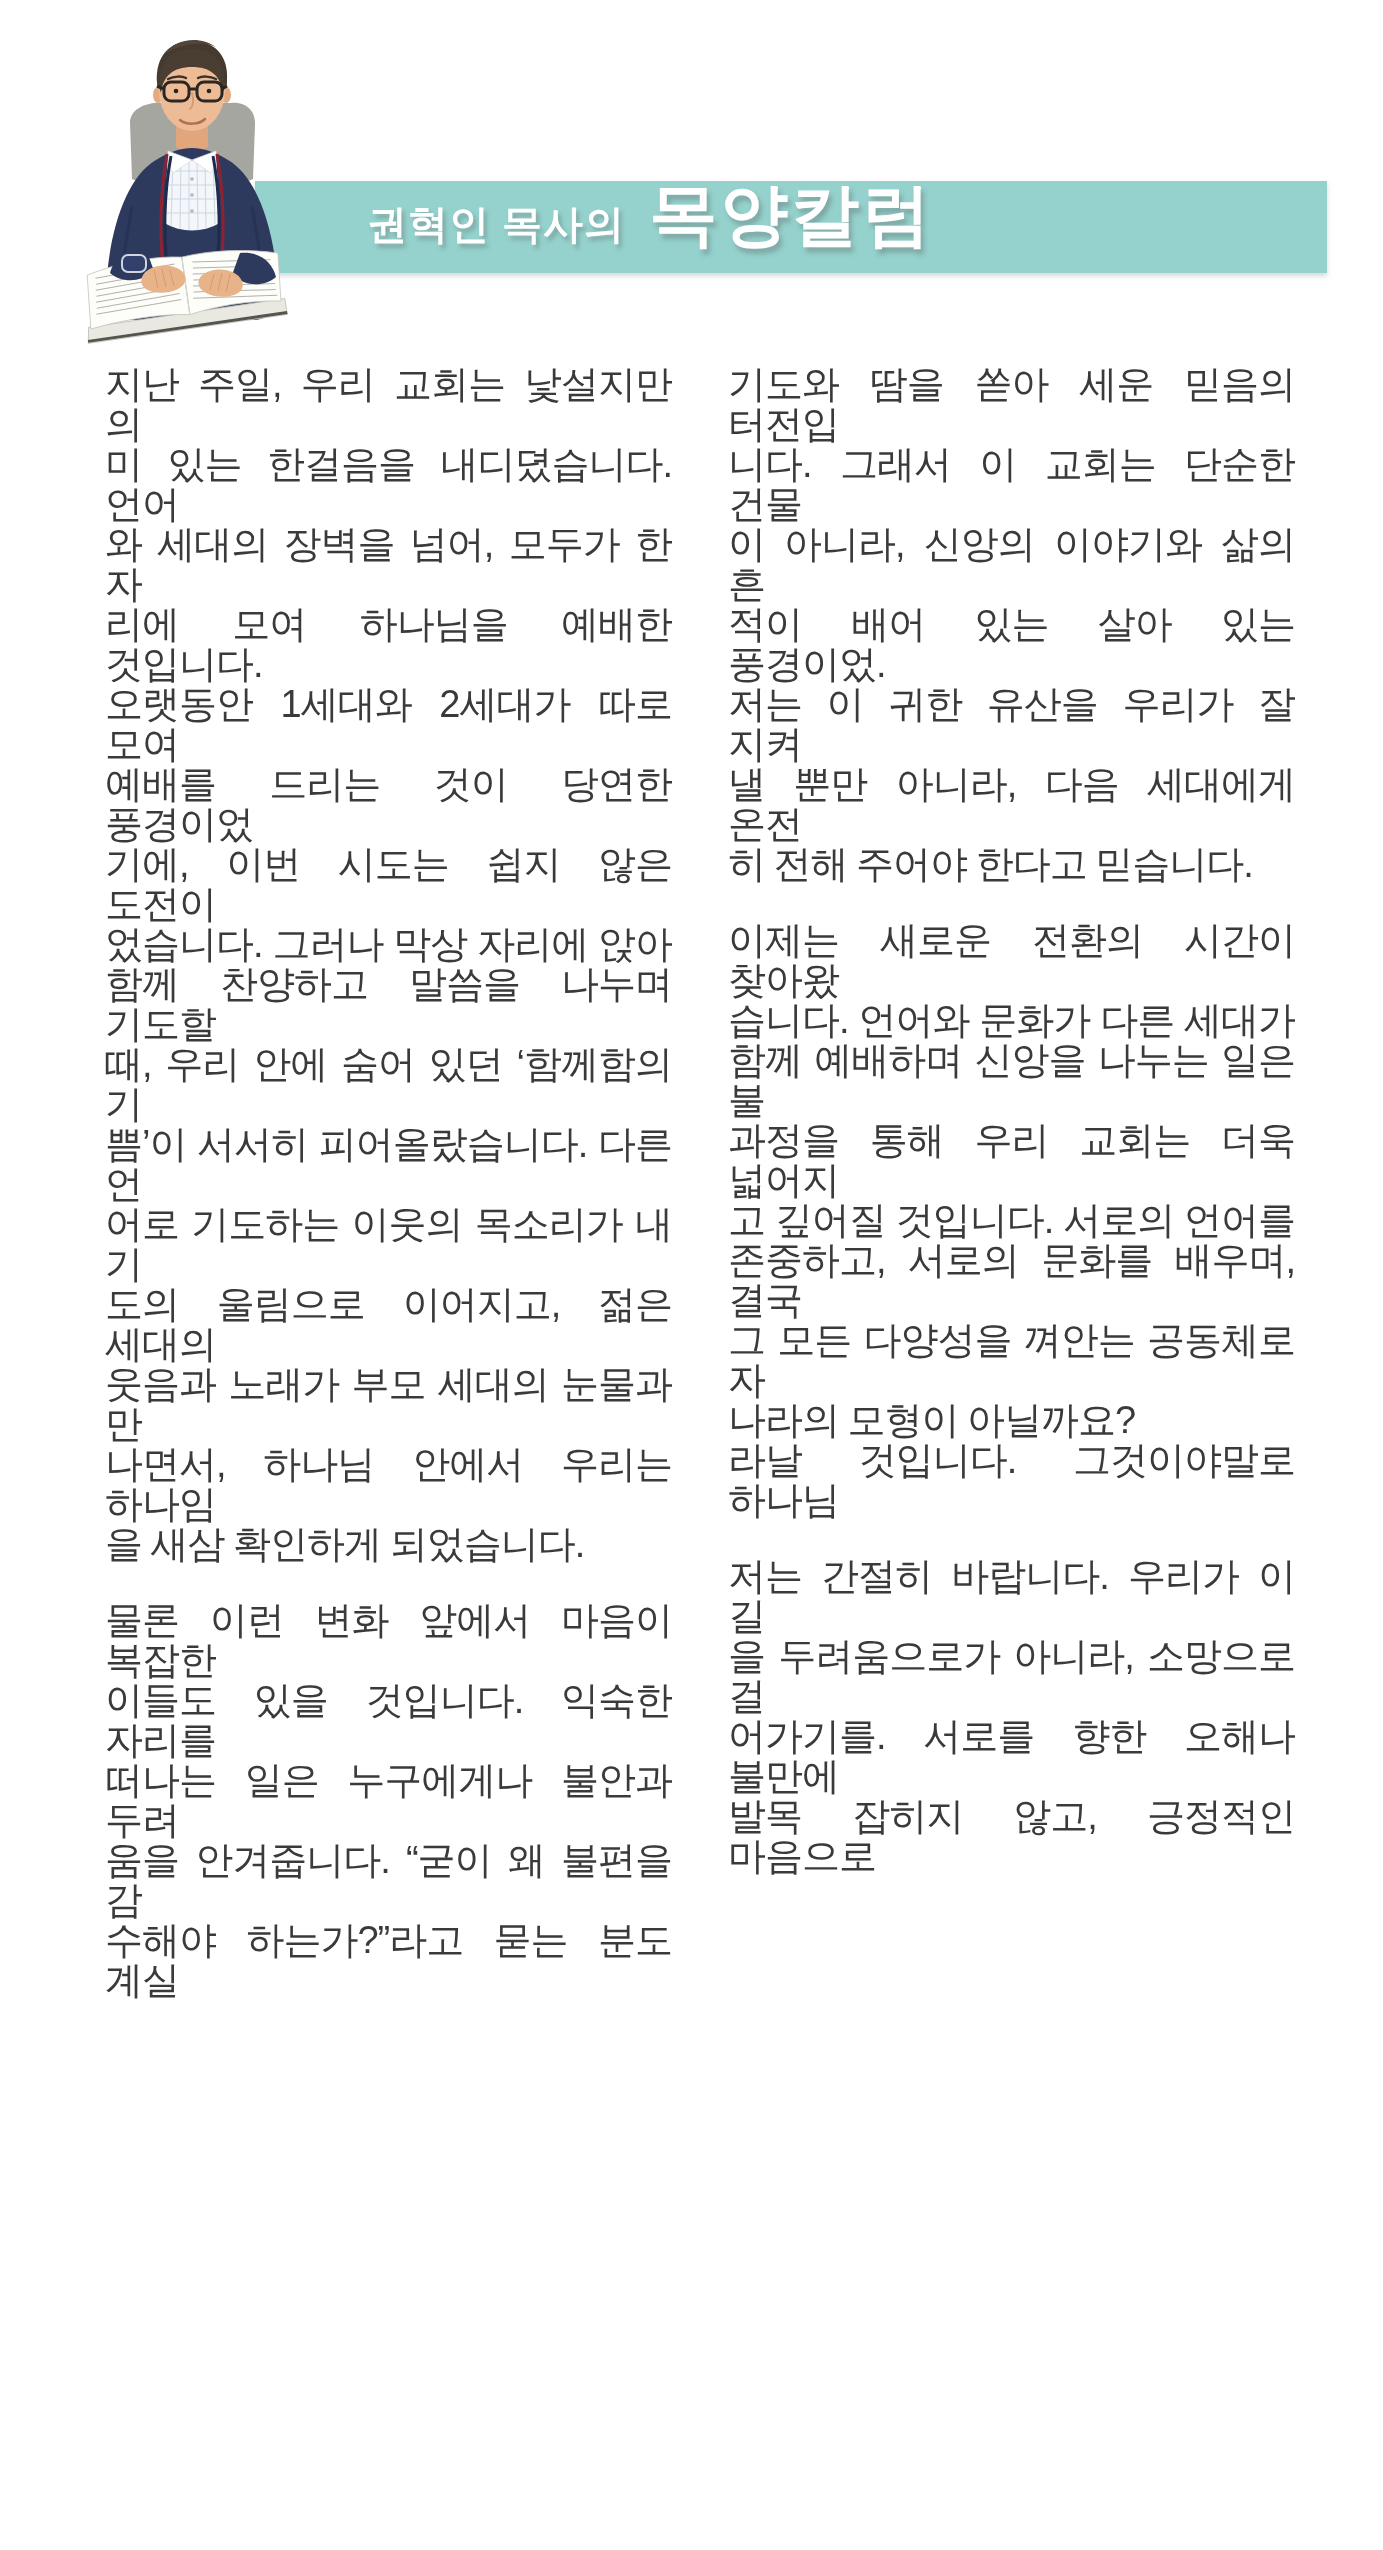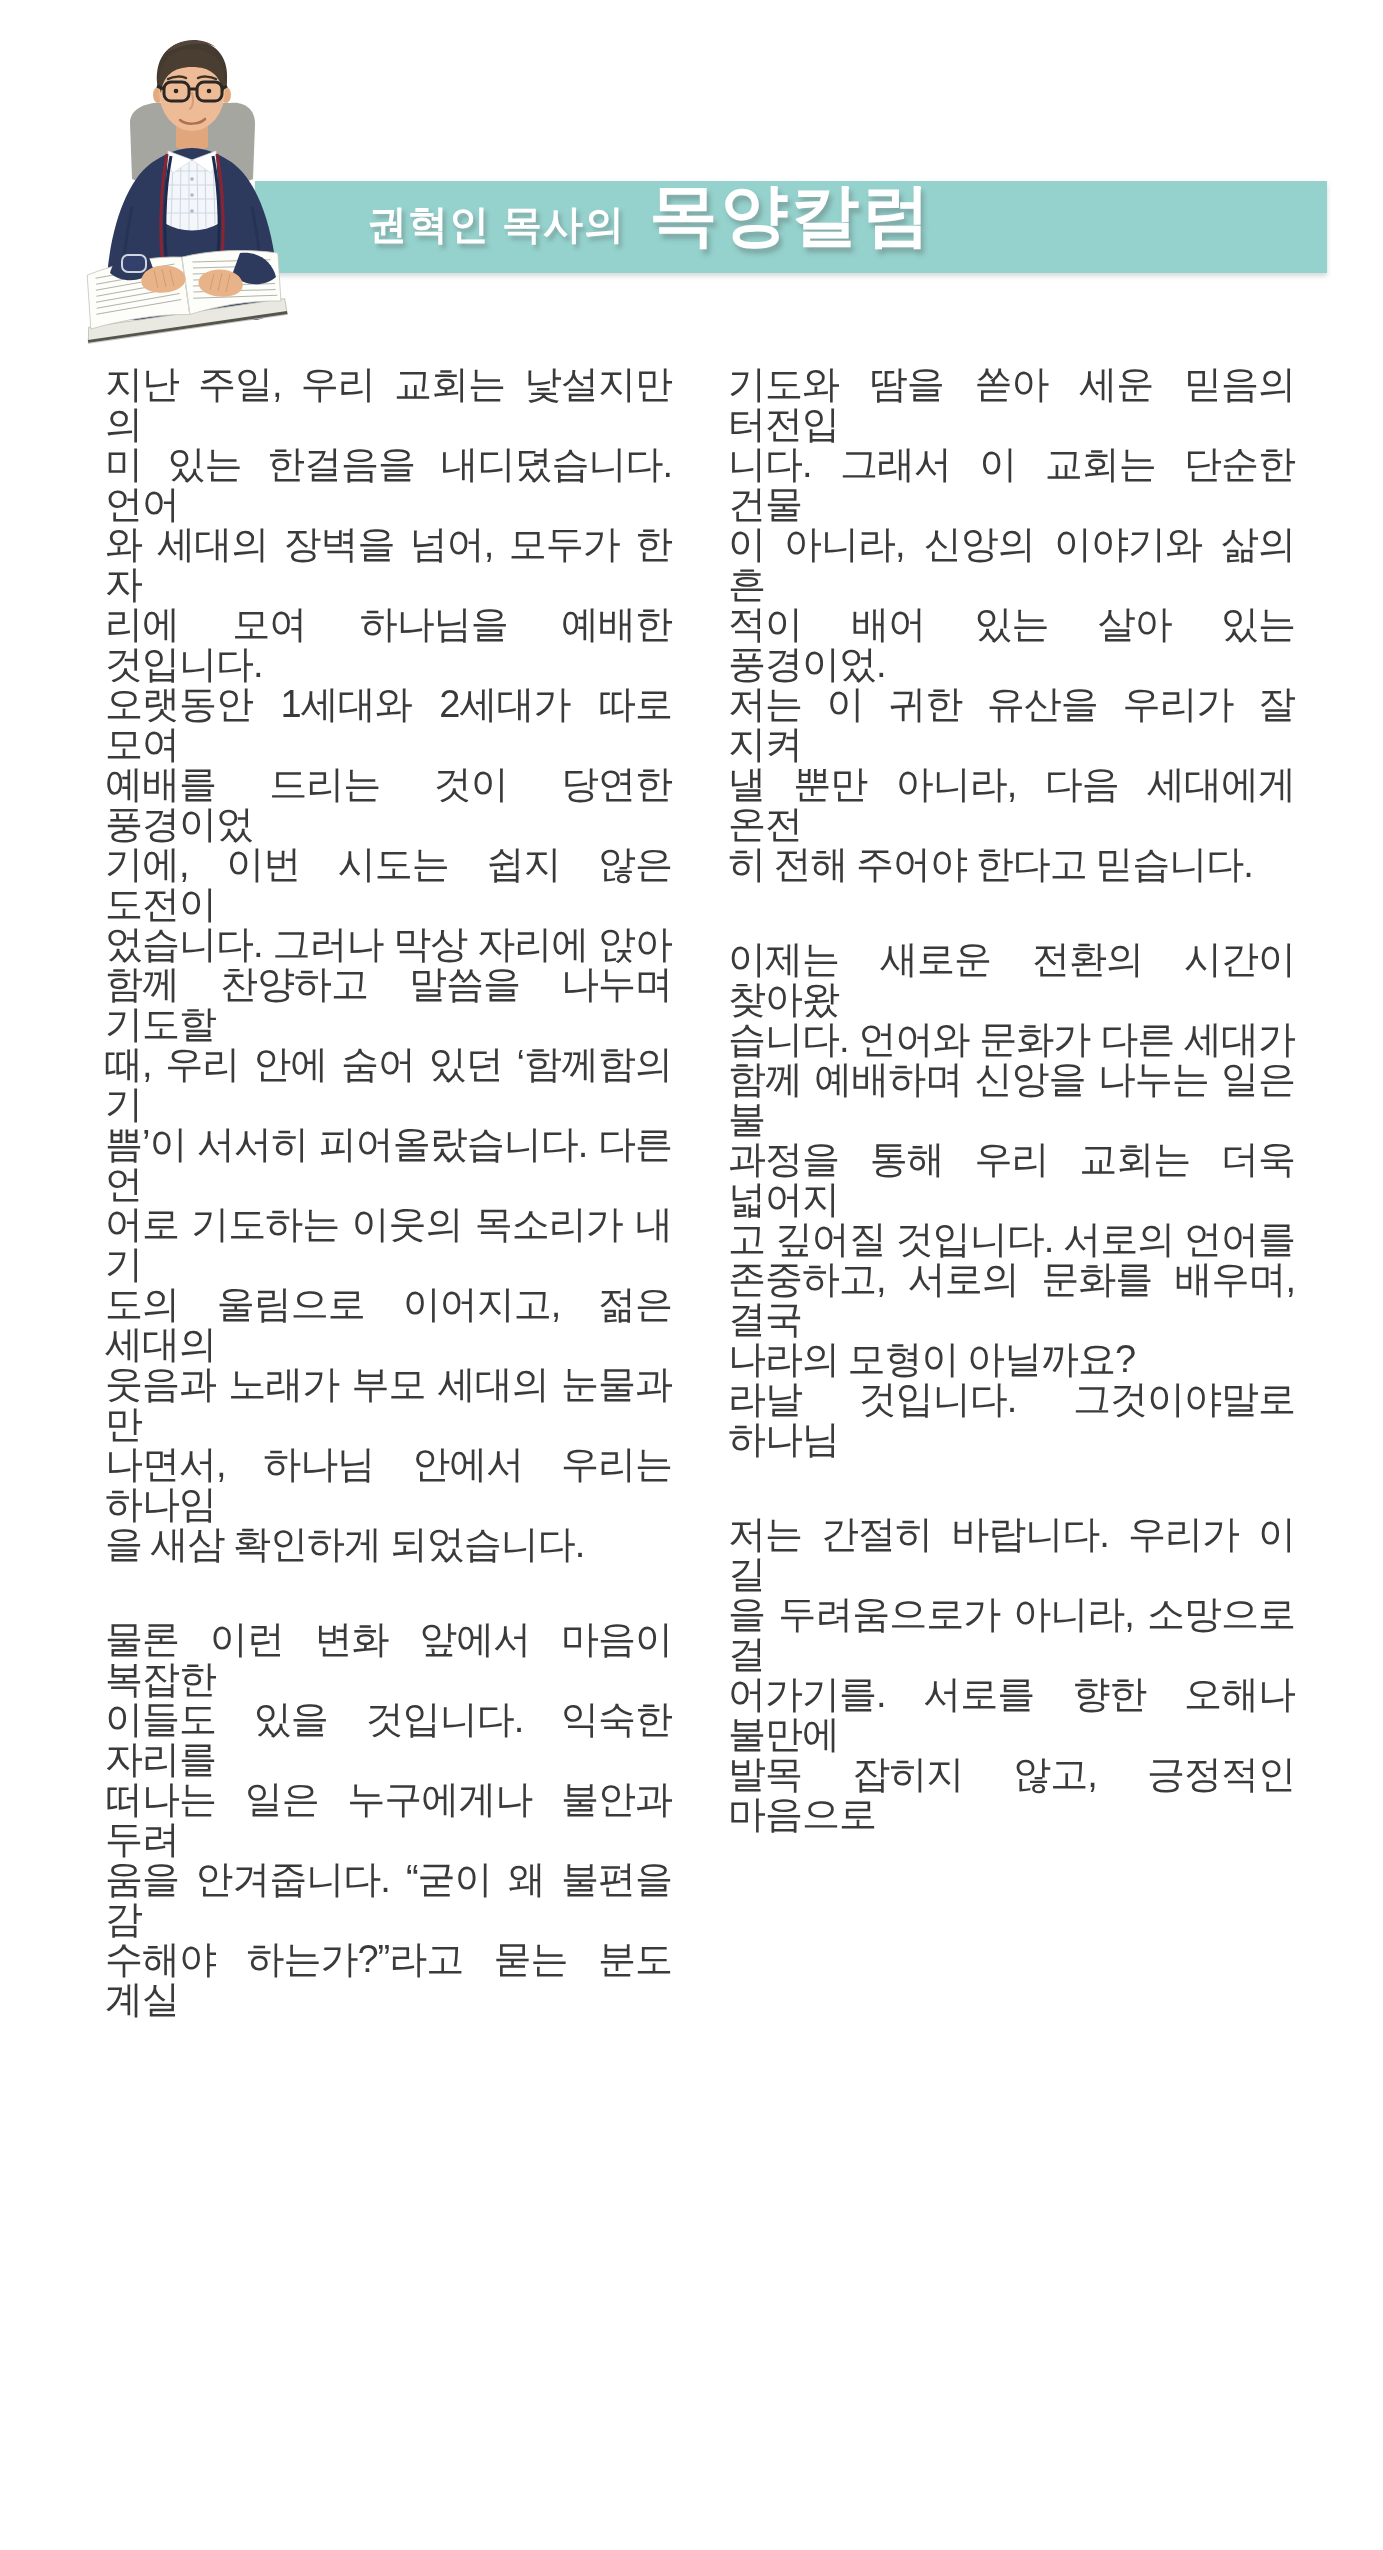--- a/index.html
+++ b/index.html
@@ -54,21 +54,21 @@
   .article {
     position: absolute;
     left: 105px; top: 364px;
     width: 1190px;
     display: flex;
     gap: 56px;
     color: #3a3a3a;
     z-index: 0;
   }
   .col { width: 567px; }
-  .para + .para { margin-top: 55px; }
+  .para + .para { margin-top: 36px; }
   .line {
     font-size: 38px;
     line-height: 40px;
     letter-spacing: -1px;
     word-spacing: -1px;
     word-break: keep-all;
     text-align: justify;
     text-align-last: justify;
     text-justify: inter-word;
   }
@@ -191,20 +191,21 @@
           <div class="line">낼 뿐만 아니라, 다음 세대에게 온전</div>
           <div class="line last">히 전해 주어야 한다고 믿습니다.</div>
         </div>
         <div class="para">
           <div class="line">이제는 새로운 전환의 시간이 찾아왔</div>
           <div class="line">습니다. 언어와 문화가 다른 세대가</div>
           <div class="line">함께 예배하며 신앙을 나누는 일은 불</div>
           <div class="line">과정을 통해 우리 교회는 더욱 넓어지</div>
           <div class="line">고 깊어질 것입니다. 서로의 언어를</div>
           <div class="line">존중하고, 서로의 문화를 배우며, 결국</div>
+          <div class="line">그 모든 다양성을 껴안는 공동체로 자</div>
           <div class="line last">나라의 모형이 아닐까요?</div>
           <div class="line">라날 것입니다. 그것이야말로 하나님</div>
         </div>
         <div class="para">
           <div class="line">저는 간절히 바랍니다. 우리가 이 길</div>
           <div class="line">을 두려움으로가 아니라, 소망으로 걸</div>
           <div class="line">어가기를. 서로를 향한 오해나 불만에</div>
           <div class="line">발목 잡히지 않고, 긍정적인 마음으로</div>
         </div>
       </div>

